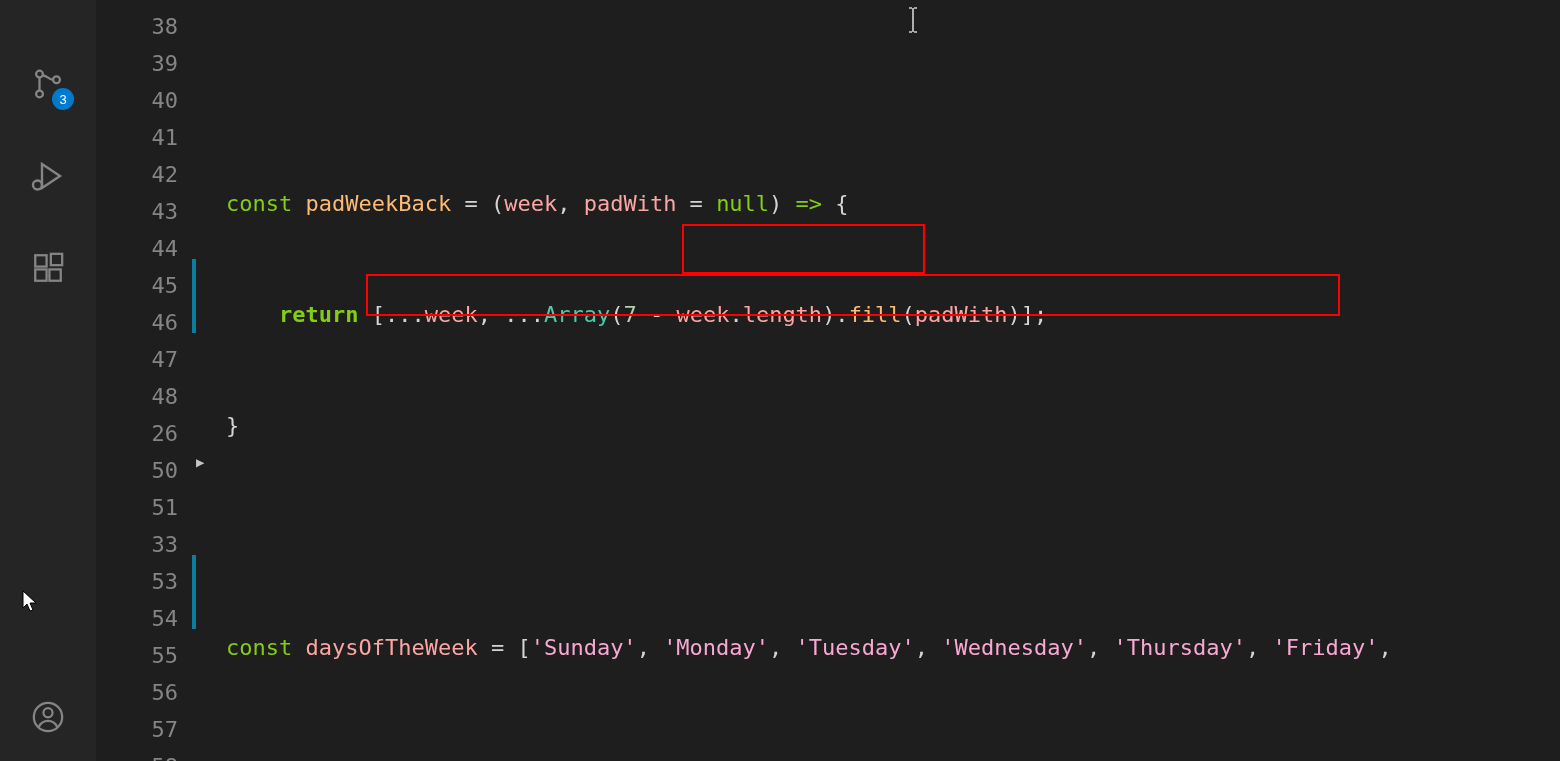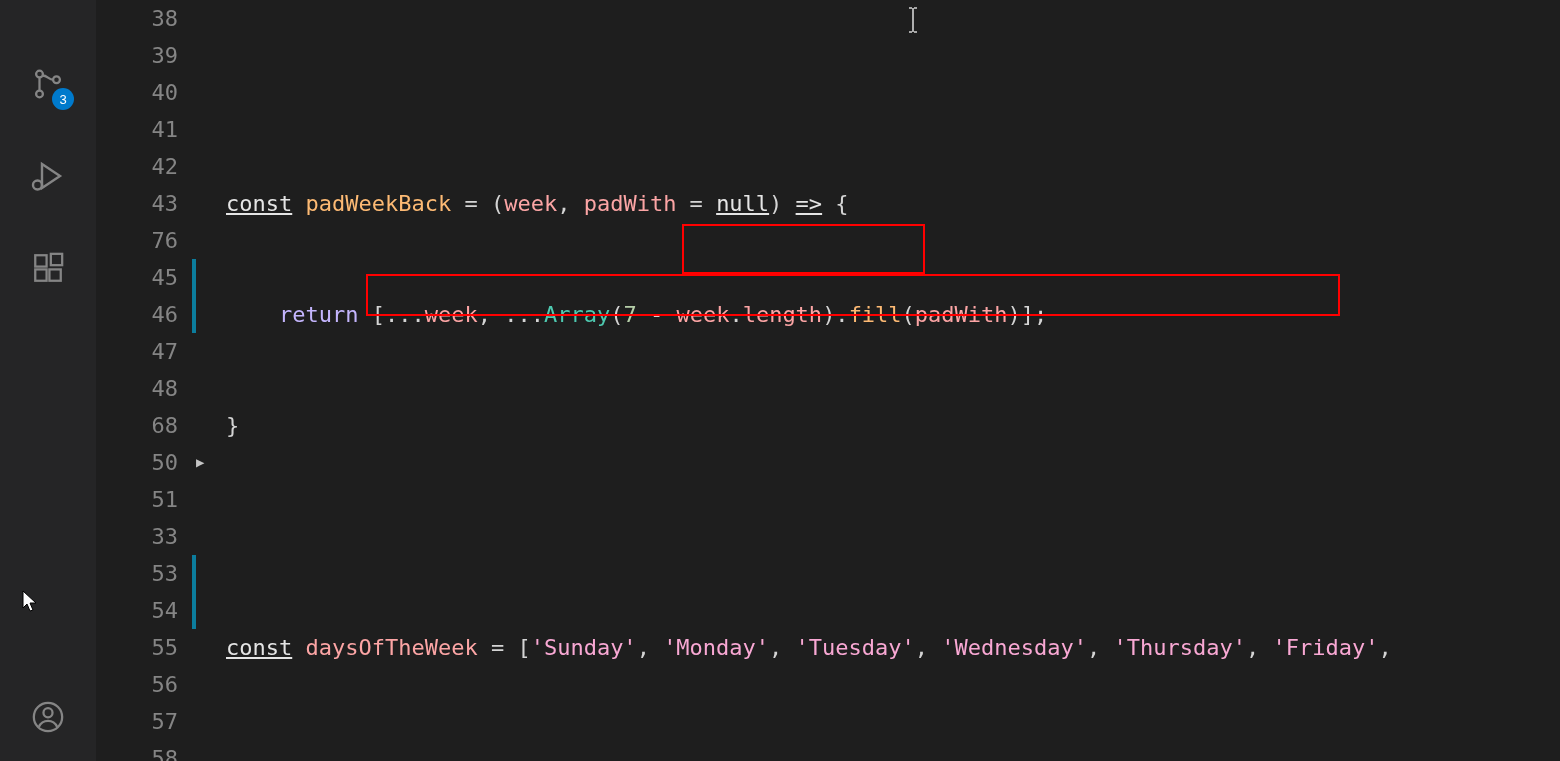--- a/index.html
+++ b/index.html
@@ -64,21 +64,21 @@
   .gutter {
     position: absolute;
     left: 0;
     top: 0;
     width: 100px;
     height: 100%;
     text-align: right;
     color: #858585;
     padding-right: 18px;
     line-height: 37px;
-    padding-top: 0;
+    padding-top: 8px;
   }
   .gutter .ln { height: 37px; }
   .change-bar {
     position: absolute;
     left: 96px;
     width: 4px;
     background: #0c7d9d;
   }
   .cb45 { top: calc(37px * 7); height: calc(37px * 2); }
   .cb53 { top: calc(37px * 15); height: calc(37px * 2); }
@@ -92,22 +92,22 @@
   .code {
     position: absolute;
     left: 130px;
     top: 0;
     right: 0;
     line-height: 37px;
     white-space: pre;
   }
   .code .row { height: 37px; position: relative; }
   
-  .k  { color: #c4b5fd; }   
-  .kw { color: #e5e5e5; text-decoration: underline; }   
+  .k  { color: #84cc16; font-weight: bold; }   
+  .kw { color: #84cc16; }   
   .fn { color: #fdba74; }   
   .ty { color: #4ec9b0; }   
   .vr { color: #fca5a5; }
   .num{ color: #b5cea8; }
   .str{ color: #f9a8d4; }
   .op { color: #d4d4d4; }
   .redbox {
     position: absolute;
     border: 2px solid #ff0000;
     pointer-events: none;
@@ -178,26 +178,26 @@
     </svg>
   </div>
 
   <div class="gutter">
     <div class="ln">38</div>
     <div class="ln">39</div>
     <div class="ln">40</div>
     <div class="ln">41</div>
     <div class="ln">42</div>
     <div class="ln">43</div>
-    <div class="ln">76</div>
+    <div class="ln">44</div>
     <div class="ln">45</div>
     <div class="ln">46</div>
     <div class="ln">47</div>
     <div class="ln">48</div>
-    <div class="ln">68</div>
+    <div class="ln">26</div>
     <div class="ln">50</div>
     <div class="ln">51</div>
     <div class="ln">33</div>
     <div class="ln">53</div>
     <div class="ln">54</div>
     <div class="ln">55</div>
     <div class="ln">56</div>
     <div class="ln">57</div>
     <div class="ln">58</div>
   </div>

